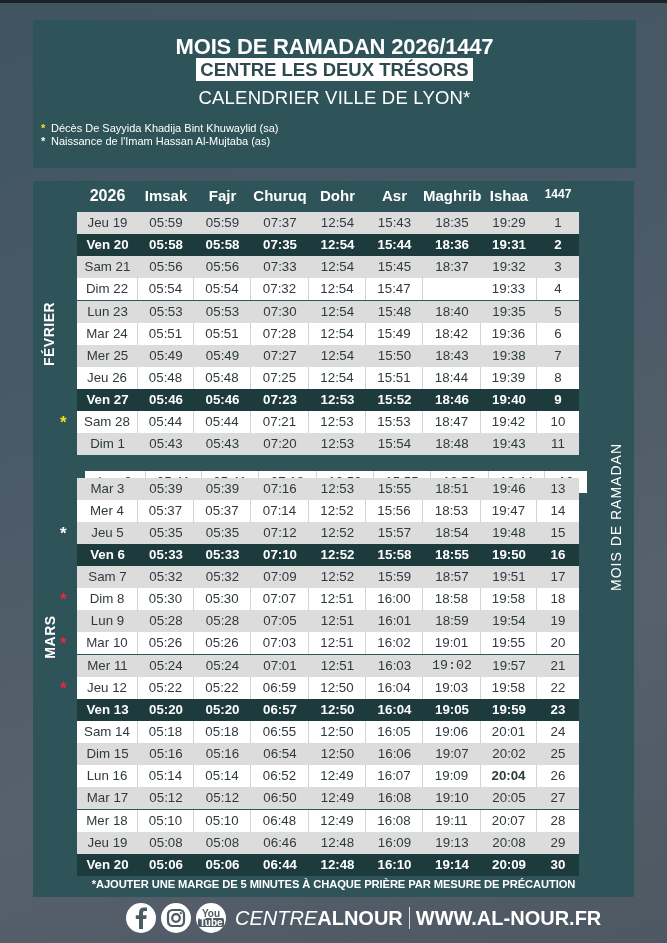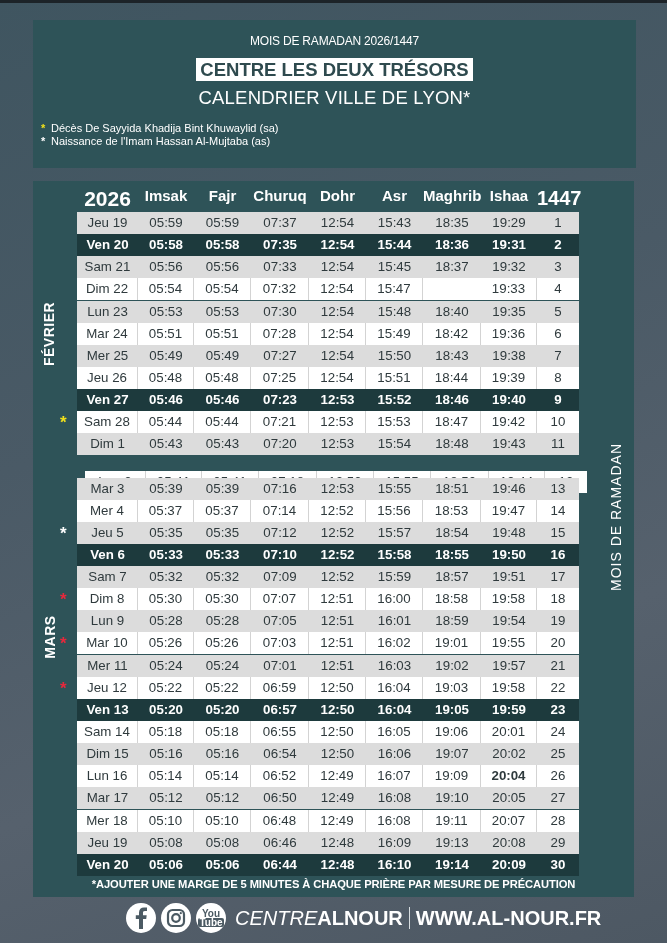--- a/index.html
+++ b/index.html
@@ -4,21 +4,21 @@
 <style>
   html,body{margin:0;padding:0;}
   body{width:667px;height:943px;position:relative;overflow:hidden;
     background:linear-gradient(160deg,#3f5560 0%,#4a5a66 40%,#56616d 70%,#4d5863 100%);
     font-family:"Liberation Sans",sans-serif;}
   .topbar{position:absolute;left:0;top:0;width:667px;height:3px;background:#1c2328;}
   .panel{position:absolute;background:#2e5358;}
   #hdr{left:33px;top:20px;width:603px;height:148px;}
   #tbl{left:33px;top:181px;width:601px;height:716px;}
   .title1{position:absolute;left:0;top:14px;width:100%;text-align:center;color:#fff;
-    font-weight:normal;font-size:12px;letter-spacing:-0.2px;}
+    font-weight:bold;font-size:22px;letter-spacing:-0.2px;}
   .title2wrap{position:absolute;left:0;top:38px;width:100%;text-align:center;}
   .title2{display:inline-block;background:#fff;color:#2e4a4e;font-weight:bold;font-size:18.5px;
     padding:0 4px;line-height:23px;}
   .title3{position:absolute;left:0;top:67px;width:100%;text-align:center;color:#fff;
     font-size:18.5px;font-weight:normal;letter-spacing:0.2px;}
   .notes{position:absolute;left:8px;top:102px;color:#fff;font-size:11px;line-height:13.3px;}
   .notes .star{display:inline-block;width:10px;font-weight:bold;}
   .headrow{position:absolute;left:44px;top:6px;height:24px;}
   .hcell{position:absolute;top:0;color:#fff;font-weight:bold;font-size:15px;text-align:center;}
   .rows{position:absolute;left:44px;top:31px;width:502px;}
@@ -58,29 +58,29 @@
   </div>
   <div class="title3">CALENDRIER VILLE DE LYON*</div>
   <div class="notes">
     <div><span class="star" style="color:#f2e21b">*</span><span>Décès De Sayyida Khadija Bint Khuwaylid (sa)</span></div>
     <div><span class="star" style="color:#ffffff">*</span><span>Naissance de l'Imam Hassan Al-Mujtaba (as)</span></div>
   </div>
 </div>
 
 <div class="panel" id="tbl">
   <div class="headrow">
-    <div class="hcell" style="left:0;width:61px;font-size:21px;">2026</div>
+    <div class="hcell" style="left:0;width:61px;font-size:16px;">2026</div>
     <div class="hcell" style="left:61px;width:56px;">Imsak</div>
     <div class="hcell" style="left:117px;width:57px;">Fajr</div>
     <div class="hcell" style="left:174px;width:58px;">Churuq</div>
     <div class="hcell" style="left:232px;width:57px;">Dohr</div>
     <div class="hcell" style="left:289px;width:57px;">Asr</div>
     <div class="hcell" style="left:346px;width:58px;">Maghrib</div>
     <div class="hcell" style="left:404px;width:56px;">Ishaa</div>
-    <div class="hcell" style="left:460px;width:42px;font-size:20px;">1447</div>
+    <div class="hcell" style="left:460px;width:42px;font-size:12px;">1447</div>
   </div>
   <div class="rows" id="rows">
       <div class="row gray" style="top: 0px;">
         <div class="cell" style="width: 61px;">Jeu 19</div>
         <div class="cell" style="width: 56px;">05:59</div>
         <div class="cell" style="width: 57px;">05:59</div>
         <div class="cell" style="width: 58px;">07:37</div>
         <div class="cell" style="width: 57px;">12:54</div>
         <div class="cell" style="width: 57px;">15:43</div>
         <div class="cell" style="width: 58px;">18:35</div>
@@ -296,21 +296,21 @@
         <div class="cell" style="width: 56px;">19:55</div>
         <div class="cell" style="width: 42px;">20</div>
       </div>
       <div class="row gray" style="top: 442.6px;">
         <div class="cell" style="width: 61px;">Mer 11</div>
         <div class="cell" style="width: 56px;">05:24</div>
         <div class="cell" style="width: 57px;">05:24</div>
         <div class="cell" style="width: 58px;">07:01</div>
         <div class="cell" style="width: 57px;">12:51</div>
         <div class="cell" style="width: 57px;">16:03</div>
-        <div class="cell" style="width: 58px;">19:02</div>
+        <div class="cell" style="width: 58px; font-family: Liberation Mono, monospace;">19:02</div>
         <div class="cell" style="width: 56px;">19:57</div>
         <div class="cell" style="width: 42px;">21</div>
       </div>
       <div class="row white" style="top: 464.73px;">
         <div class="cell" style="width: 61px;">Jeu 12</div>
         <div class="cell" style="width: 56px;">05:22</div>
         <div class="cell" style="width: 57px;">05:22</div>
         <div class="cell" style="width: 58px;">06:59</div>
         <div class="cell" style="width: 57px;">12:50</div>
         <div class="cell" style="width: 57px;">16:04</div>

